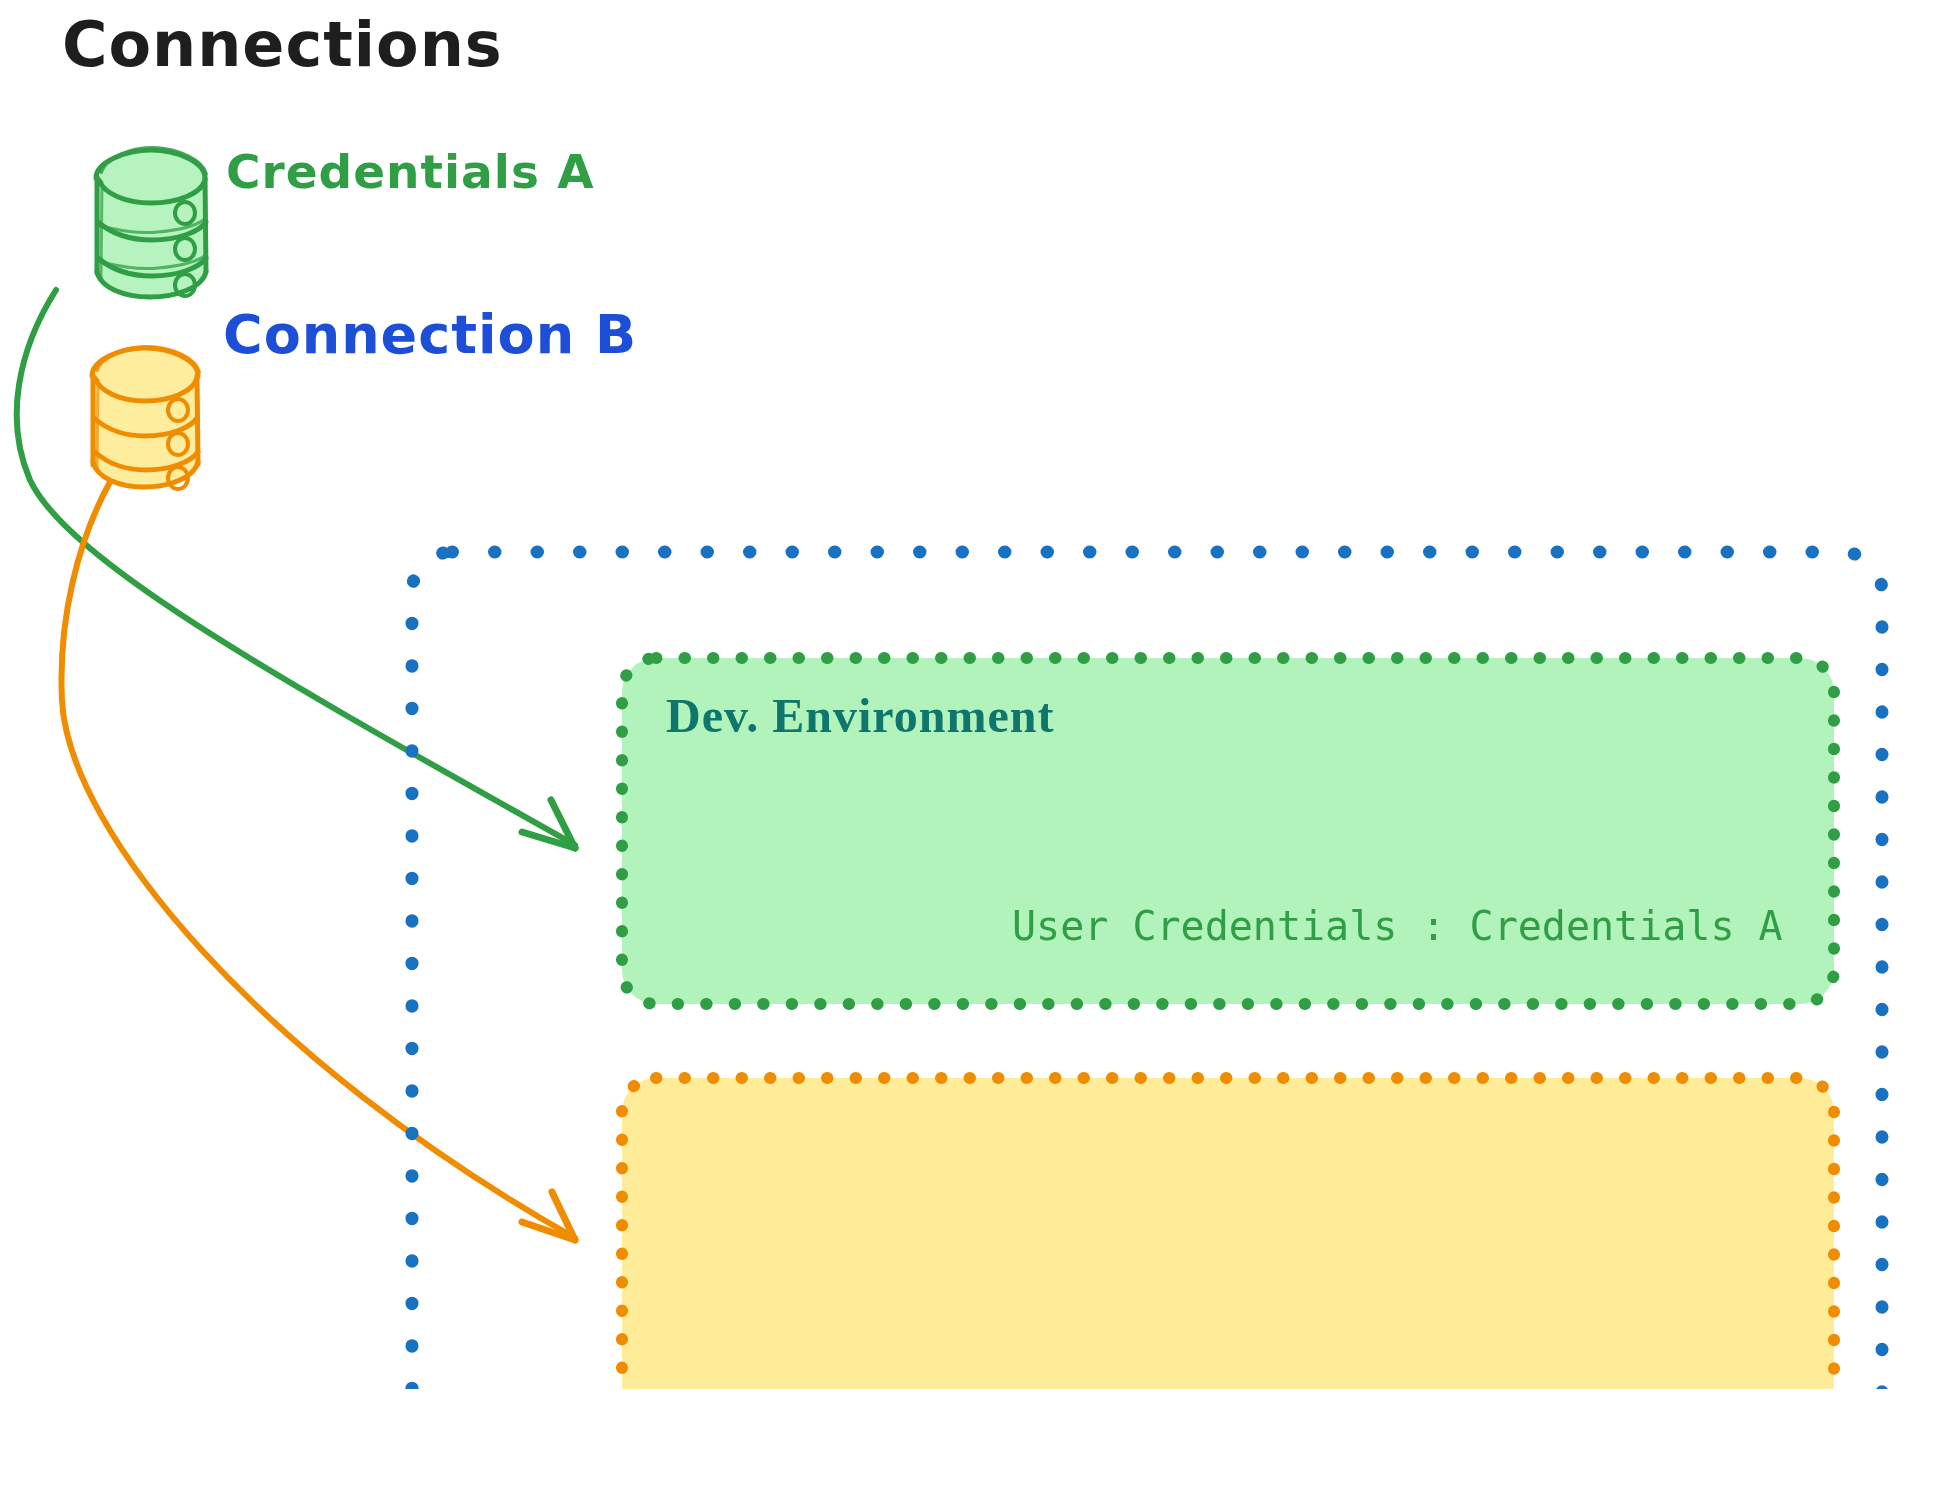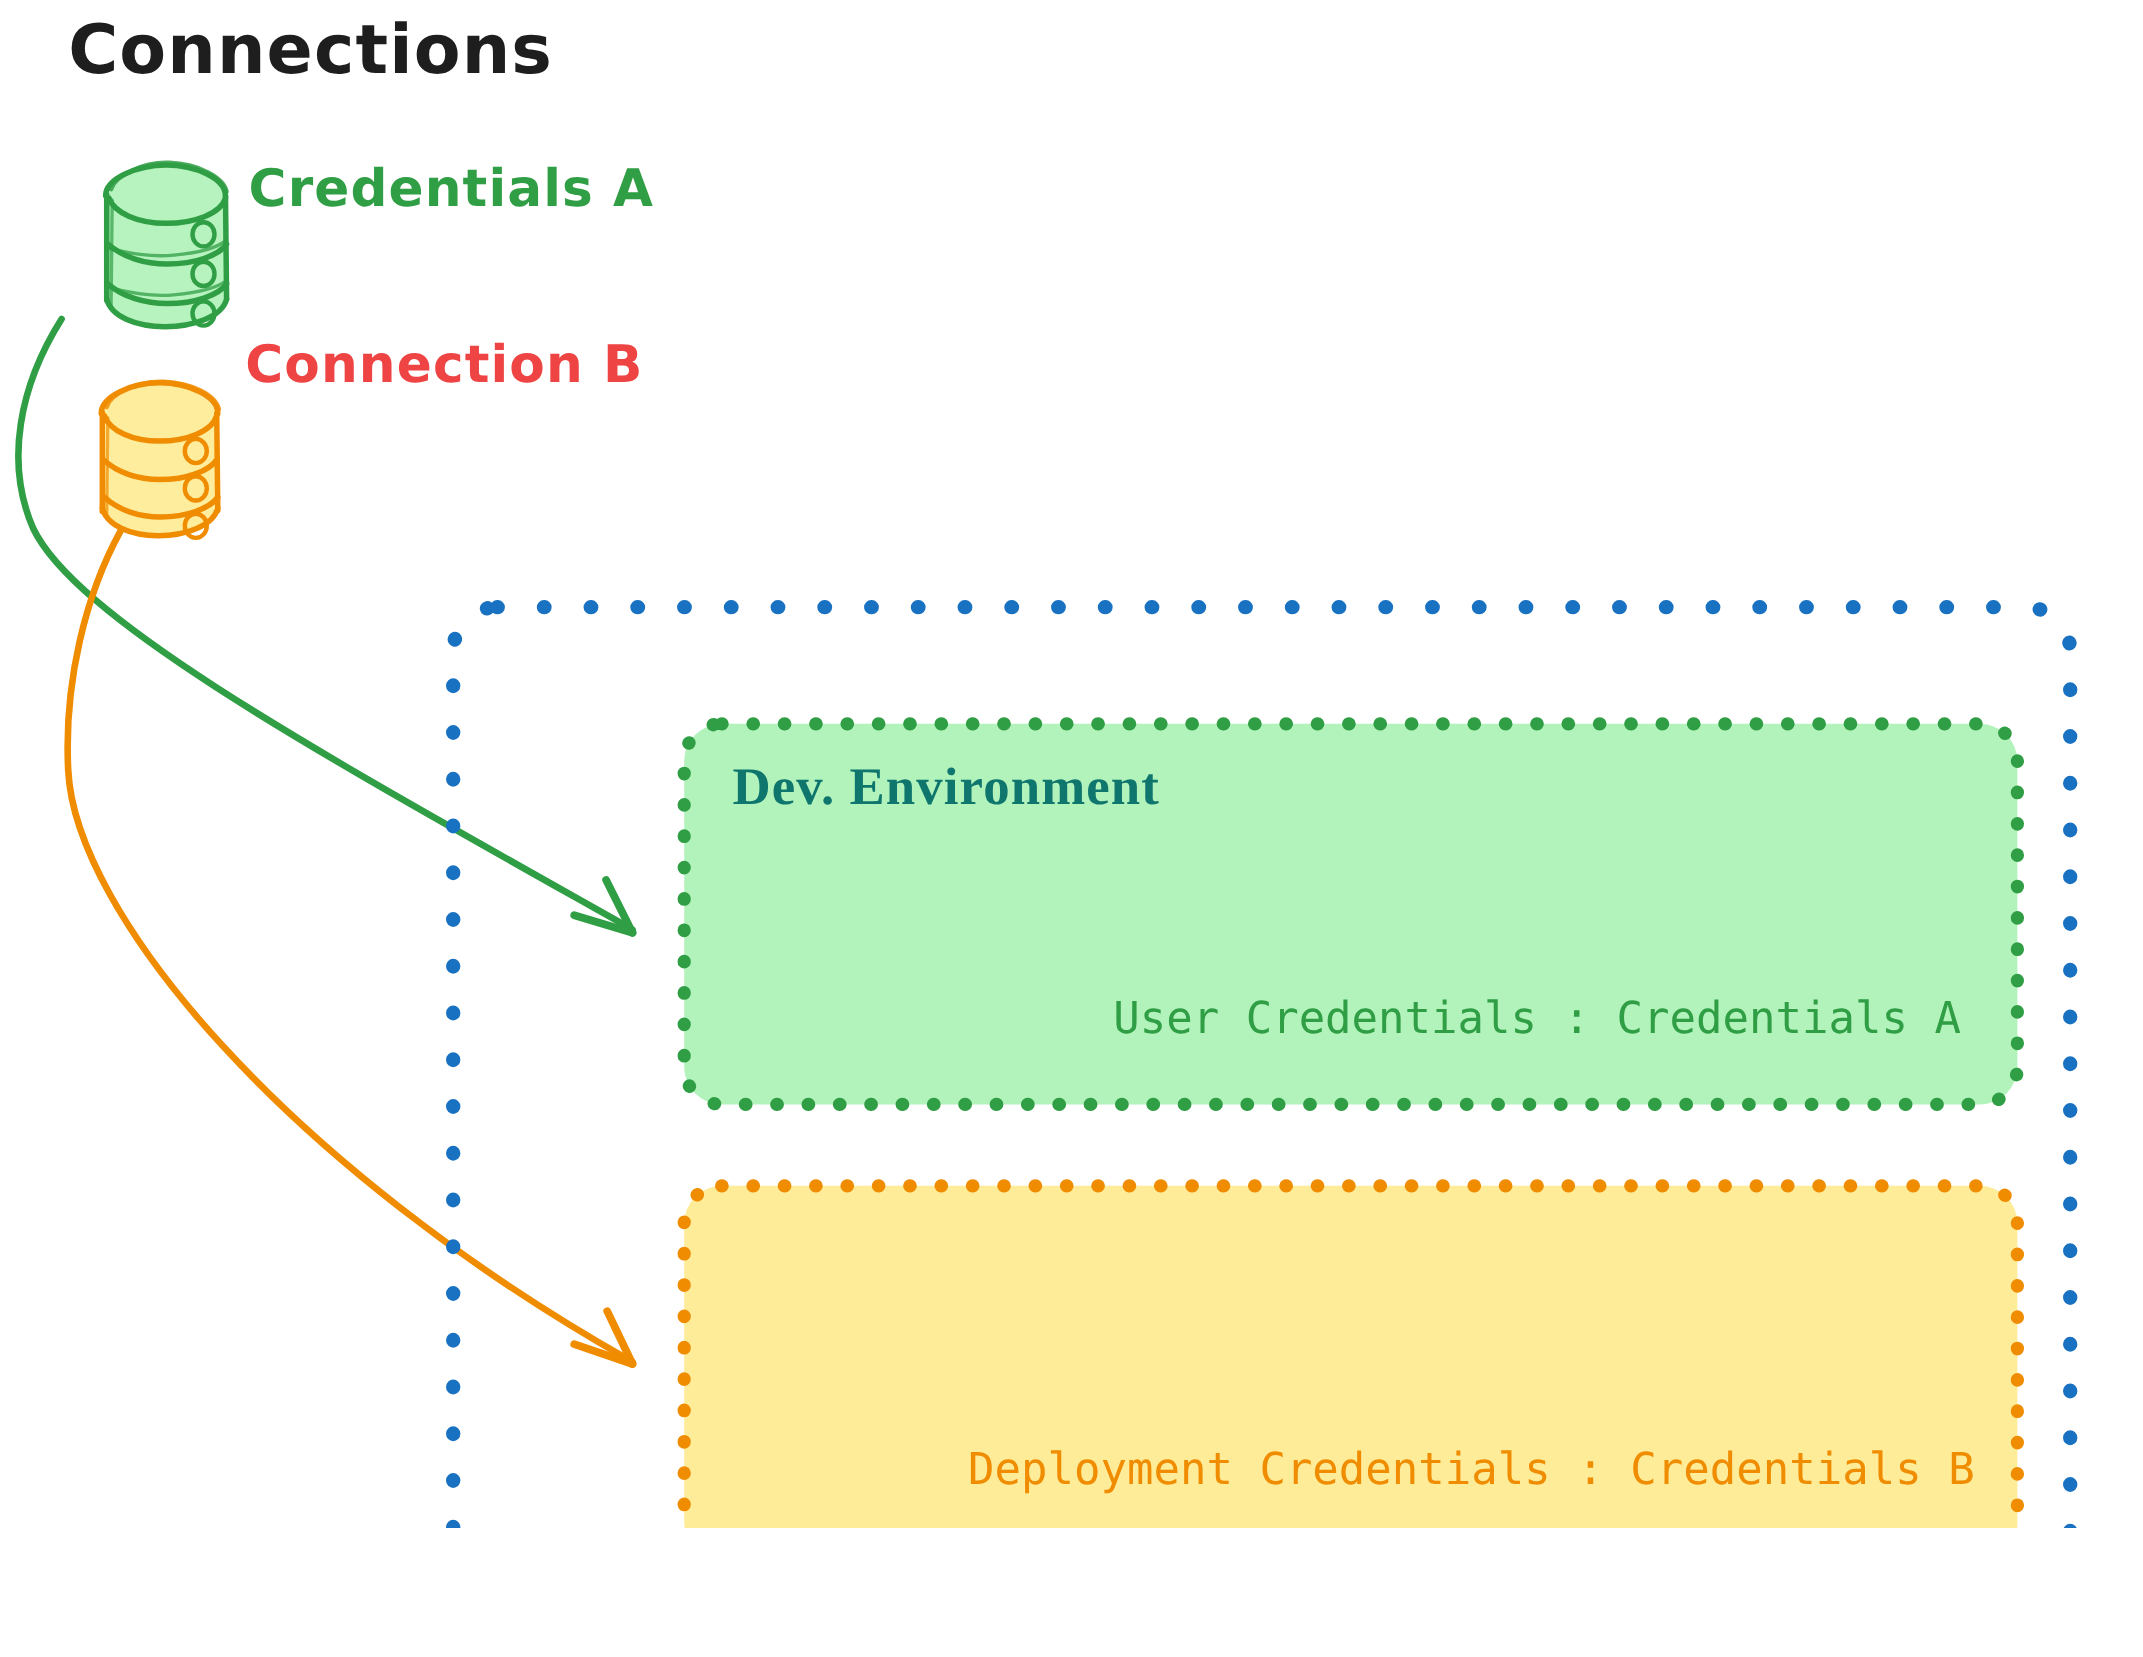--- a/index.html
+++ b/index.html
@@ -47,22 +47,22 @@
   }
   #label-connection-a {
     left: 226px;
     top: 148px;
     font-size: 47px;
     color: #2f9e44;
   }
   #label-connection-b {
     left: 223px;
     top: 308px;
-    font-size: 47px;
-    color: #ef4444;
+    font-size: 54px;
+    color: #1d4ed8;
   }
   #label-project-1 {
     left: 1540px;
     top: 418px;
     font-size: 56px;
     color: #1971c2;
   }
   #label-dev-env {
     left: 666px;
     top: 692px;
@@ -173,15 +173,14 @@
   <div class="txt hand" id="label-connection-a">Credentials A</div>
 
   <div class="txt hand" id="label-connection-b">Connection B</div>
 
 
   <div class="txt hand" id="label-dev-env">Dev. Environment</div>
 
   <div class="txt mono" id="text-dev-credentials">User Credentials : Credentials A</div>
 
 
-  <div class="txt mono" id="text-prod-credentials">Deployment Credentials : Credentials B</div>
 
 </div>
 
 </body></html>

